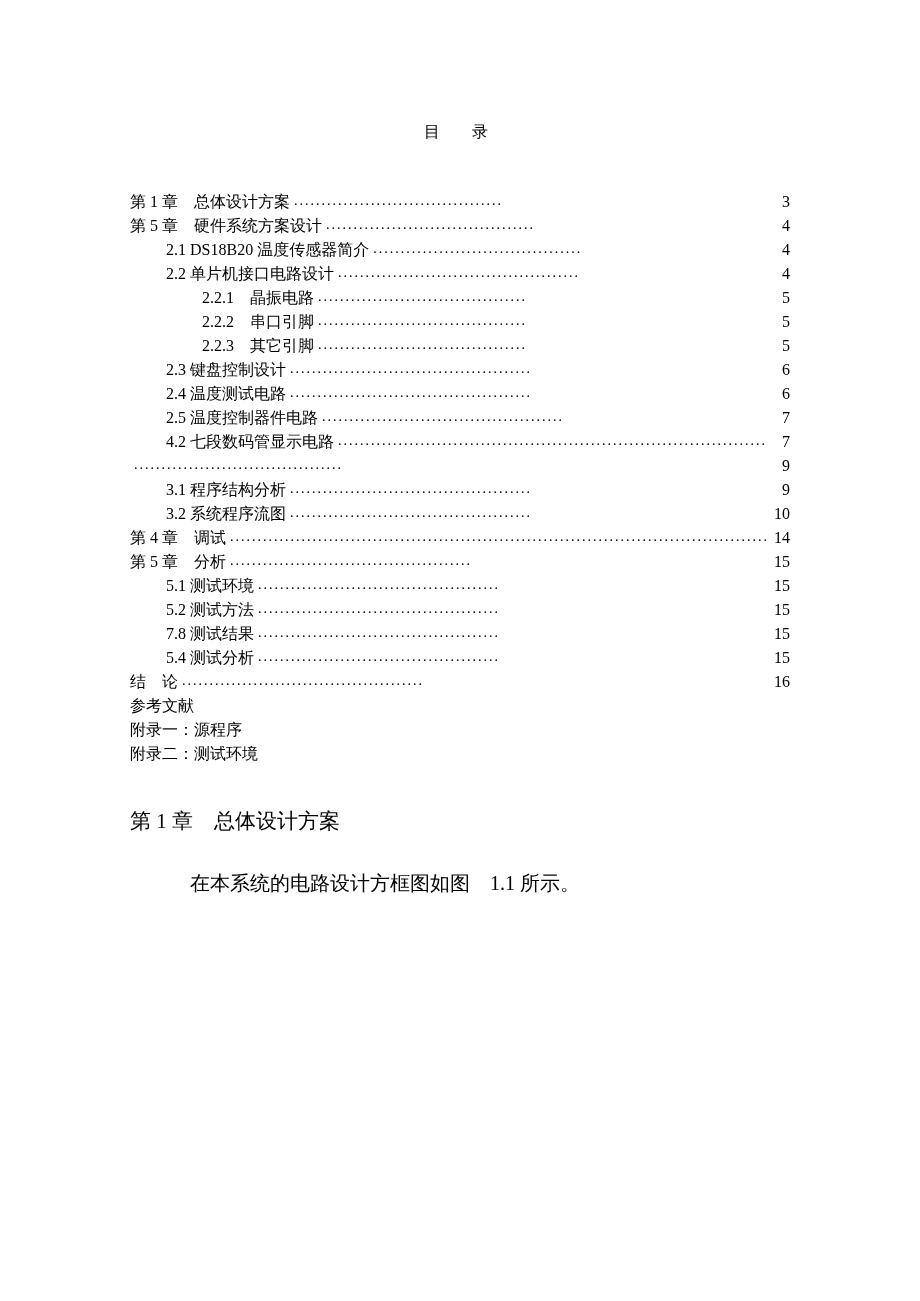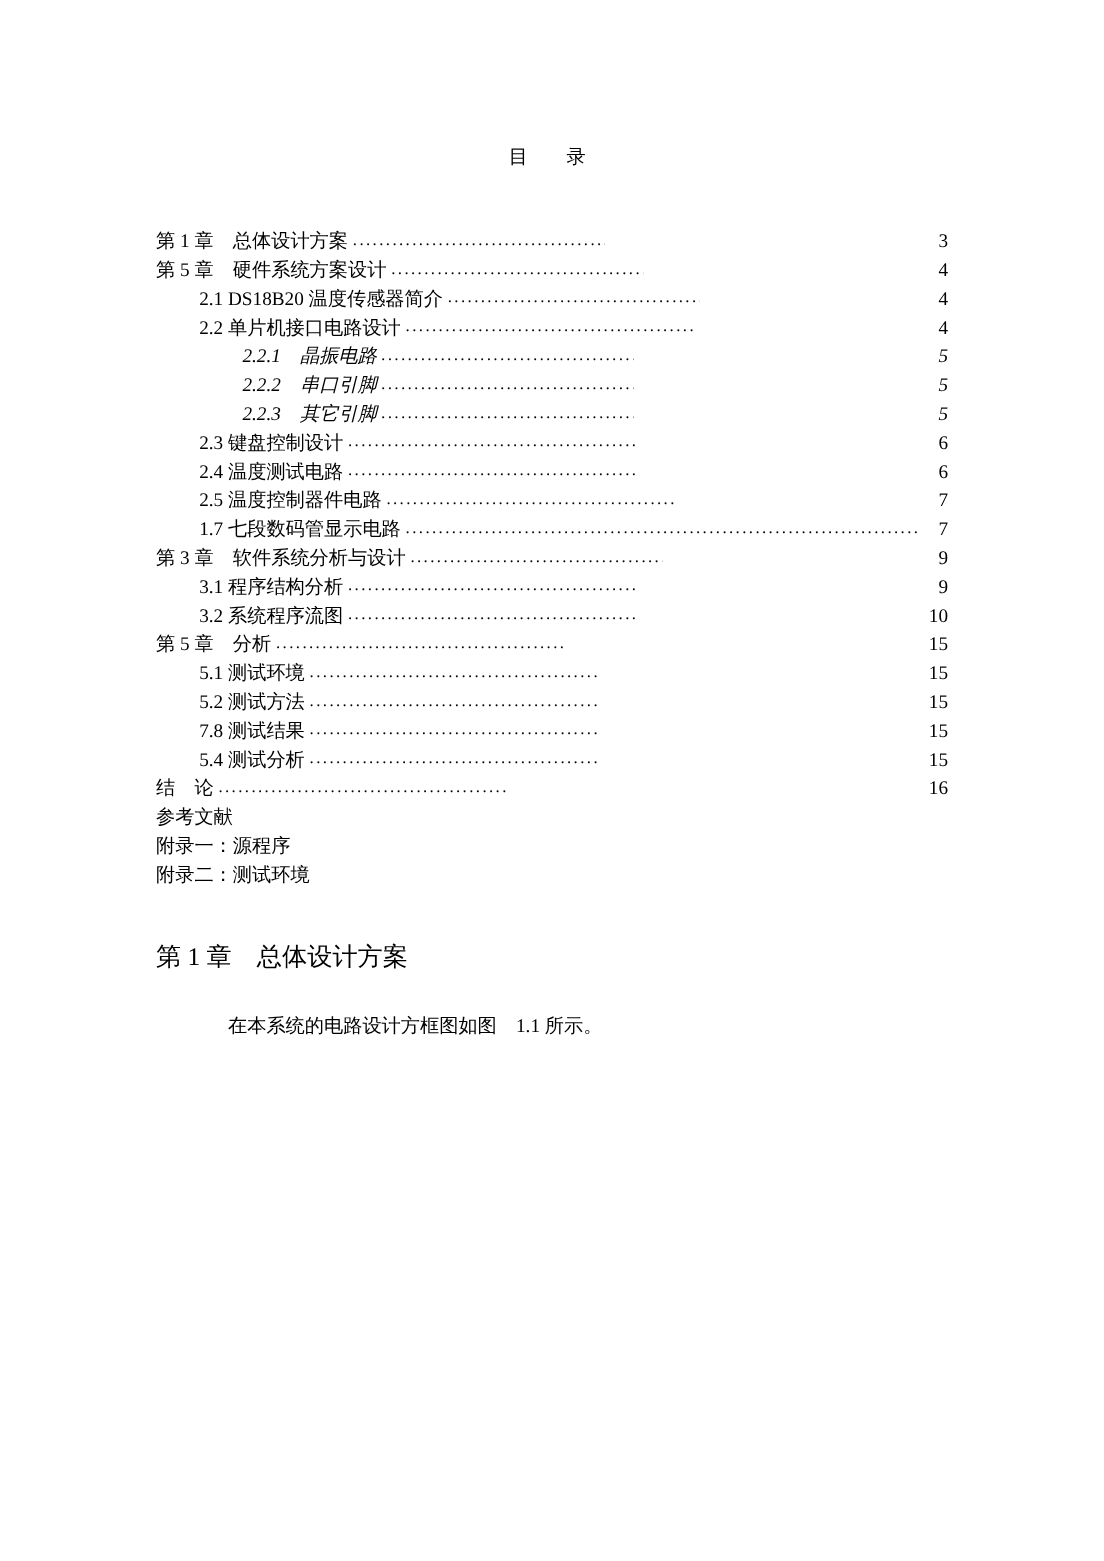--- a/index.html
+++ b/index.html
@@ -57,35 +57,34 @@
     .page-num {
       flex-shrink: 0;
       text-align: right;
       min-width: 20px;
     }
     .indent-1 {
       padding-left: 36px;
     }
     .indent-2 {
       padding-left: 72px;
-      font-style: italic;
     }
     .no-page {
       display: block;
       font-family: Liberation Serif, serif;
     }
     .chapter-heading {
       font-size: 21px;
       font-weight: normal;
       margin-top: 40px;
       margin-bottom: 30px;
     }
     .body-text {
       padding-left: 60px;
-      font-size: 16px;
+      font-size: 20px;
     }
   </style>
 </head>
 <body>
 
 <div class="title-row">目　录</div>
 
 <div id="toc-container">
     <div class="toc-entry indent-0">
       <span class="toc-label">第 1 章　总体设计方案</span>
@@ -141,41 +140,45 @@
       <span class="spacer"></span>
       <span class="page-num">6</span>
     </div>
     <div class="toc-entry indent-1">
       <span class="toc-label">2.5 温度控制器件电路</span>
       <span class="dots medium"></span>
       <span class="spacer"></span>
       <span class="page-num">7</span>
     </div>
     <div class="toc-entry indent-1">
-      <span class="toc-label">1.7 七段数码管显示电路</span>
+      <span class="toc-label">4.2 七段数码管显示电路</span>
       <span class="dots"></span>
       <span class="page-num">7</span>
     </div>
     <div class="toc-entry indent-0">
-      <span class="toc-label">第 3 章　软件系统分析与设计</span>
       <span class="dots short"></span>
       <span class="spacer"></span>
       <span class="page-num">9</span>
     </div>
     <div class="toc-entry indent-1">
       <span class="toc-label">3.1 程序结构分析</span>
       <span class="dots medium"></span>
       <span class="spacer"></span>
       <span class="page-num">9</span>
     </div>
     <div class="toc-entry indent-1">
       <span class="toc-label">3.2 系统程序流图</span>
       <span class="dots medium"></span>
       <span class="spacer"></span>
       <span class="page-num">10</span>
+    </div>
+    <div class="toc-entry indent-0">
+      <span class="toc-label">第 4 章　调试</span>
+      <span class="dots"></span>
+      <span class="page-num">14</span>
     </div>
     <div class="toc-entry indent-0">
       <span class="toc-label">第 5 章　分析</span>
       <span class="dots medium"></span>
       <span class="spacer"></span>
       <span class="page-num">15</span>
     </div>
     <div class="toc-entry indent-1">
       <span class="toc-label">5.1 测试环境</span>
       <span class="dots medium"></span>

